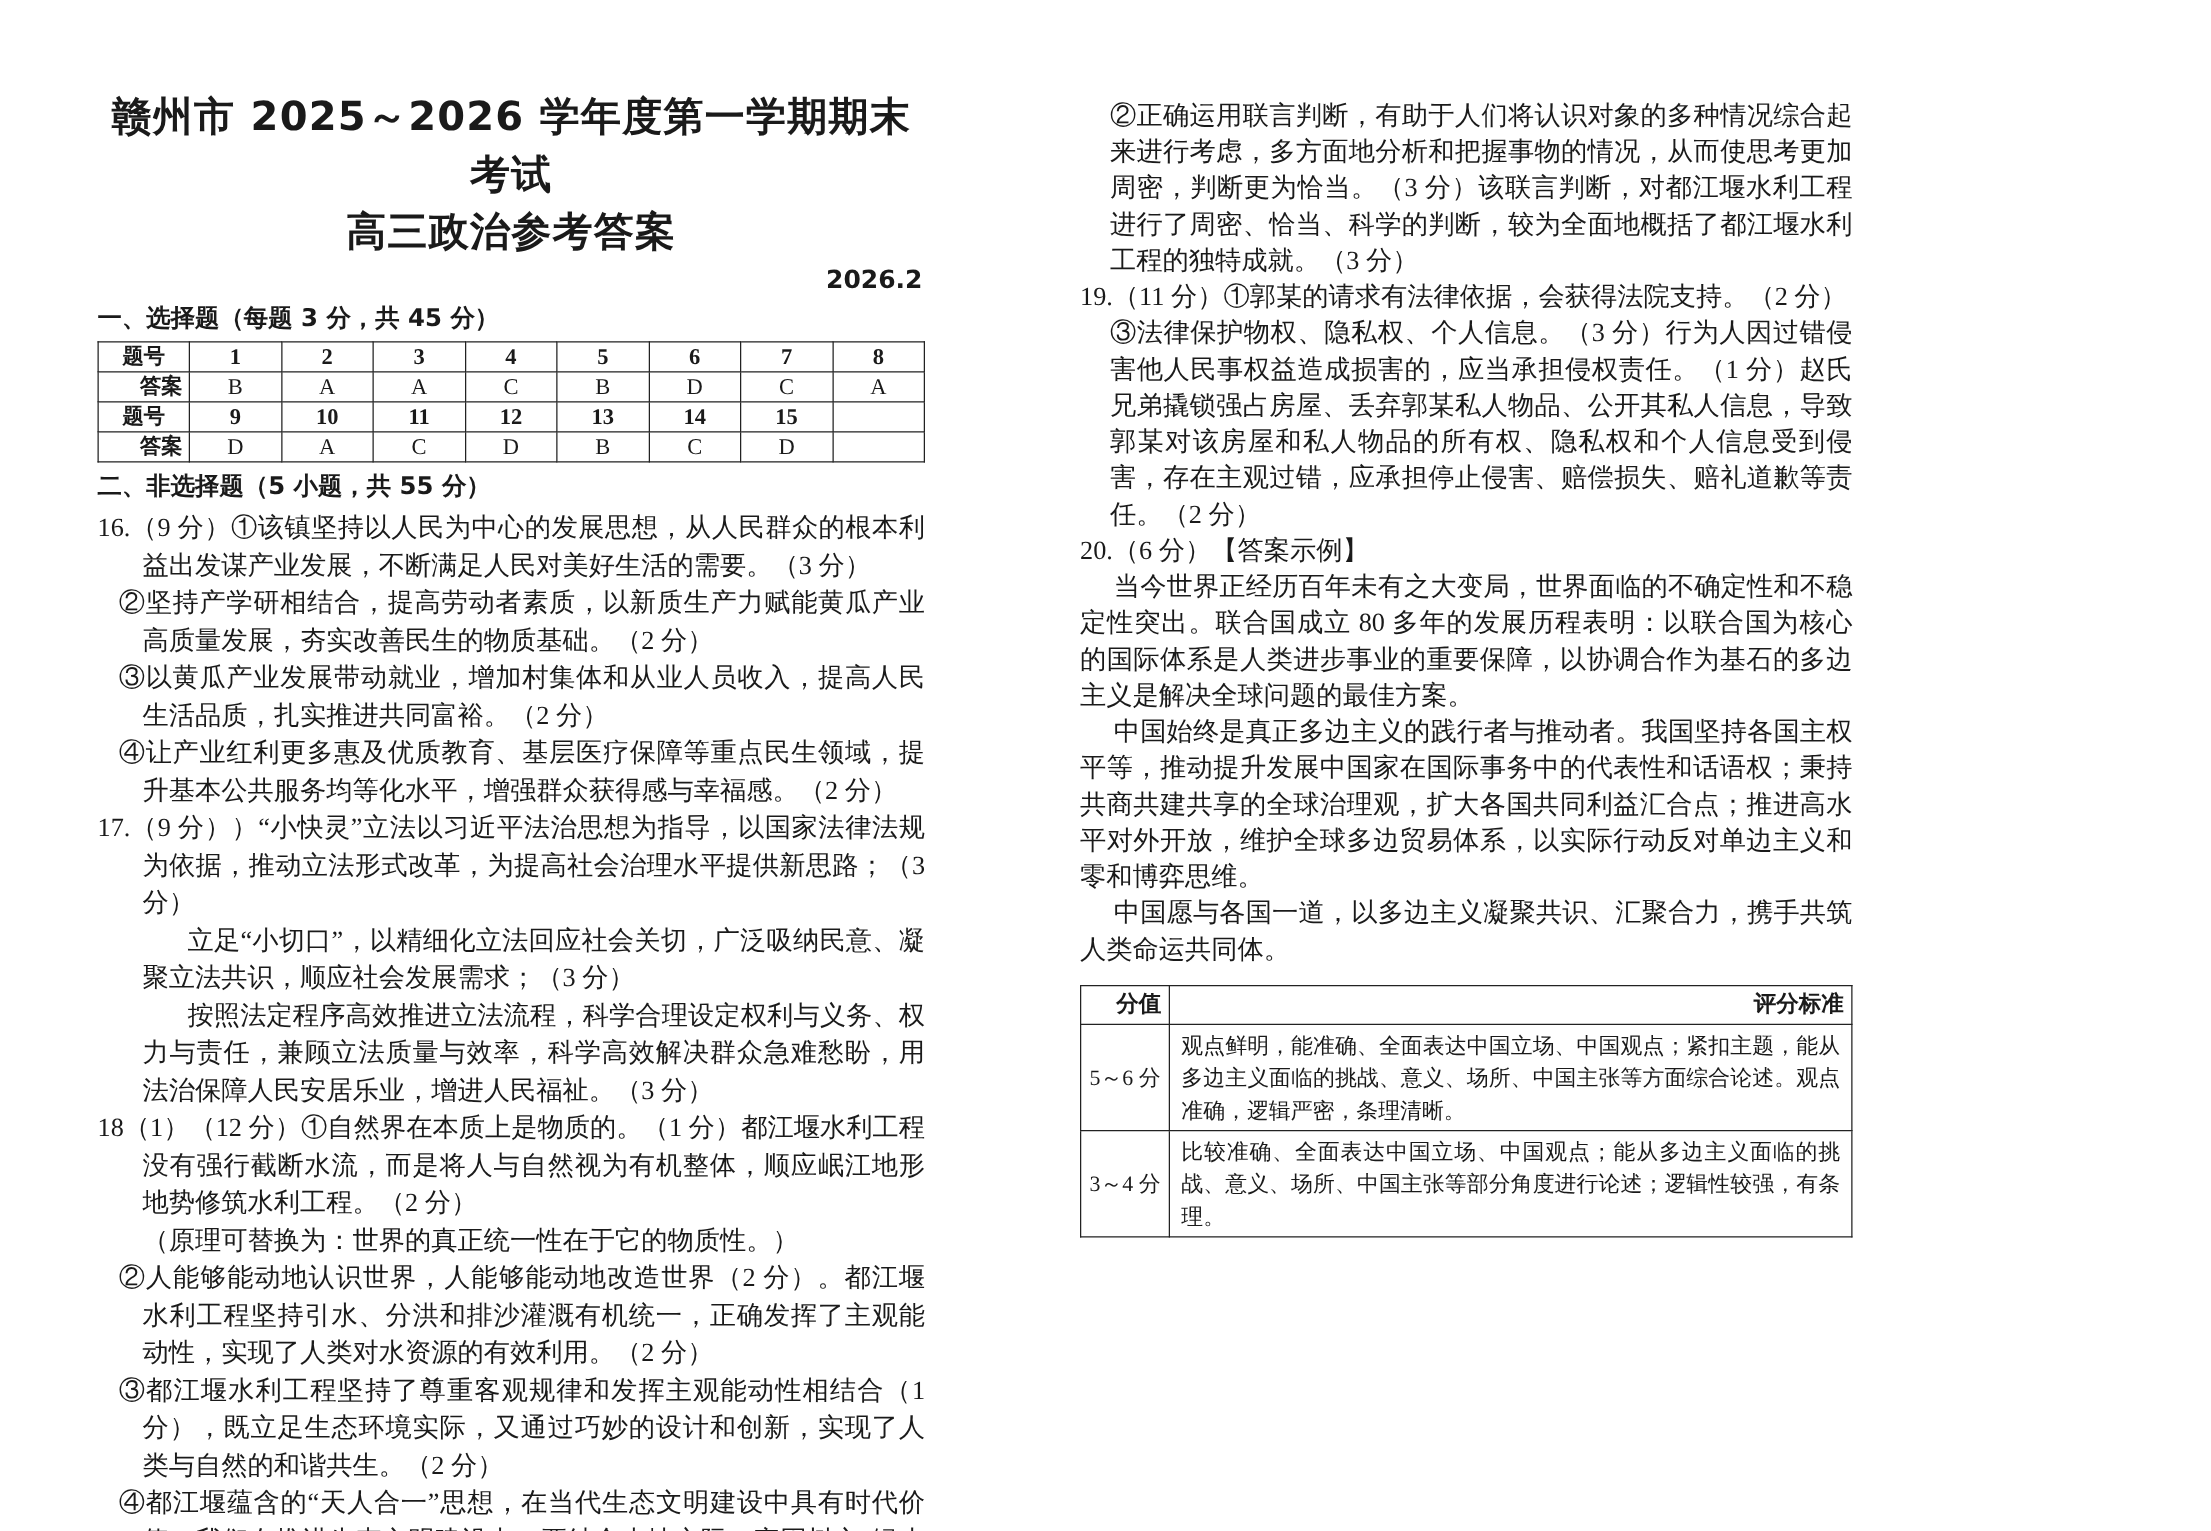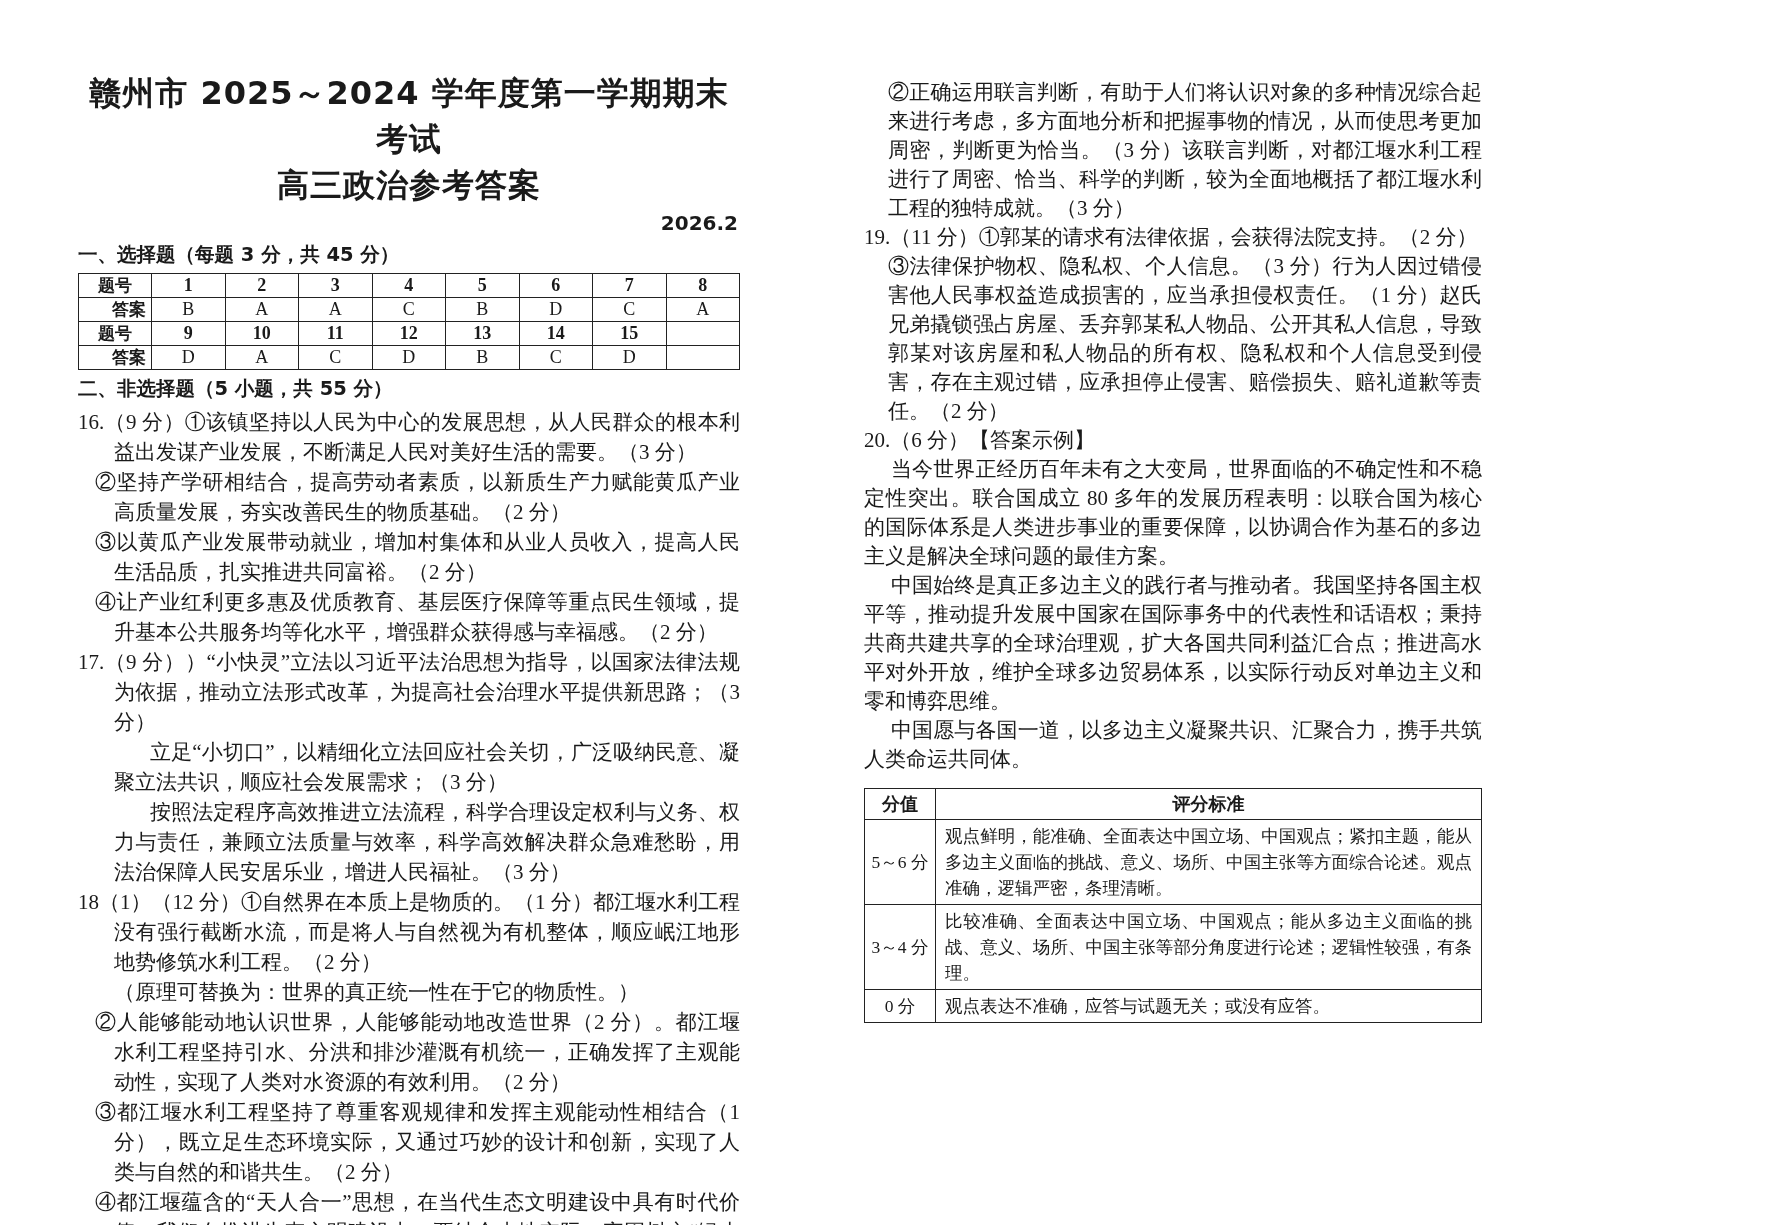--- a/index.html
+++ b/index.html
@@ -46,31 +46,31 @@
   .para.item-r{padding-left:24px;text-indent:-24px;}
   .para.body{text-indent:27px;}
   .paras{margin-top:5px;}
 
   table.rubric{border-collapse:collapse;width:100%;margin-top:14px;}
   table.rubric th,table.rubric td{
     border:1.6px solid #222;font-size:17.5px;line-height:26px;padding:3px 9px;
   }
   table.rubric th{
     font-family:"DejaVu Sans","Liberation Sans",sans-serif;
-    font-weight:700;text-align:center;padding:2px 6px;font-size:18px;
+    font-weight:700;text-align:right;padding:2px 6px;font-size:18px;
   }
   table.rubric td.score{width:62px;text-align:center;white-space:nowrap;padding:3px 4px;margin-left:28px;}
   table.rubric td.criteria{text-align:justify;}
 </style>
 </head>
 <body>
 
 <div class="col-left">
   <div class="title">
-    <div>赣州市 2025～2024 学年度第一学期期末考试</div>
+    <div>赣州市 2025～2026 学年度第一学期期末考试</div>
     <div>高三政治参考答案</div>
   </div>
   <div class="date-line">2026.2</div>
   <div class="sec-heading">一、选择题（每题 3 分，共 45 分）</div>
   <table class="answers">
     <tbody>
         <tr class="num-row">
           <td>题号</td>
           <td>1</td>
           <td>2</td>
@@ -152,19 +152,15 @@
     </thead>
     <tbody>
         <tr>
           <td class="score">5～6 分</td>
           <td class="criteria">观点鲜明，能准确、全面表达中国立场、中国观点；紧扣主题，能从多边主义面临的挑战、意义、场所、中国主张等方面综合论述。观点准确，逻辑严密，条理清晰。</td>
         </tr>
         <tr>
           <td class="score">3～4 分</td>
           <td class="criteria">比较准确、全面表达中国立场、中国观点；能从多边主义面临的挑战、意义、场所、中国主张等部分角度进行论述；逻辑性较强，有条理。</td>
         </tr>
-        <tr>
-          <td class="score">0 分</td>
-          <td class="criteria">观点表达不准确，应答与试题无关；或没有应答。</td>
-        </tr>
       </tbody>
   </table>
 </div>
 
 </body></html>

